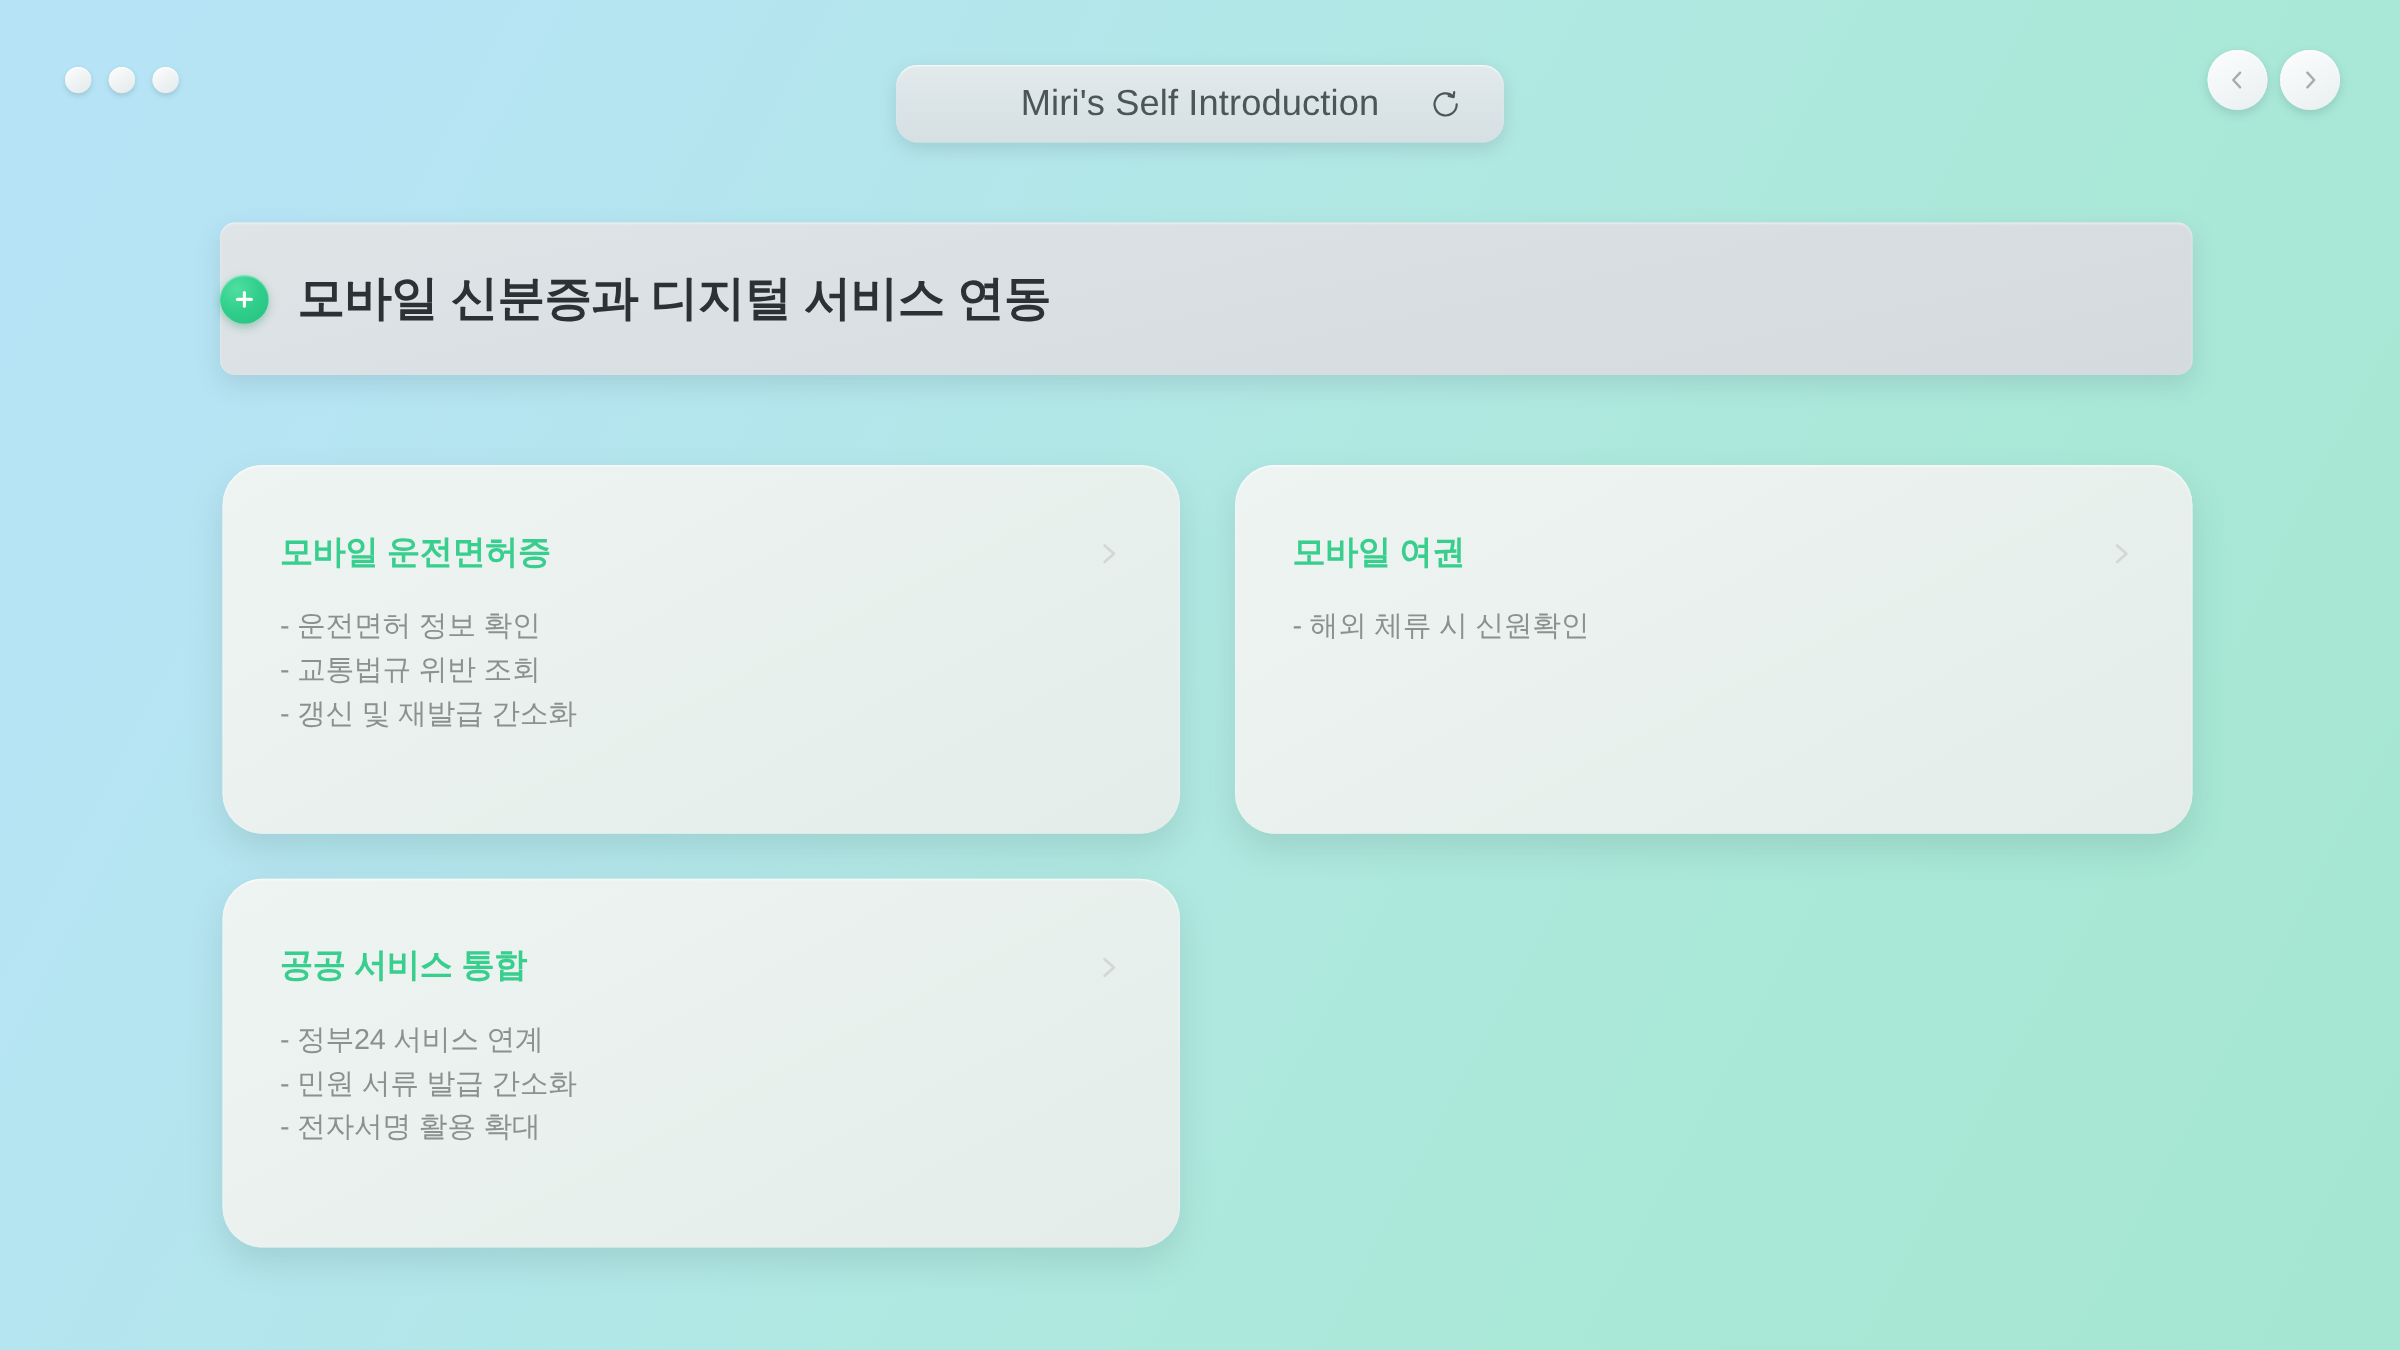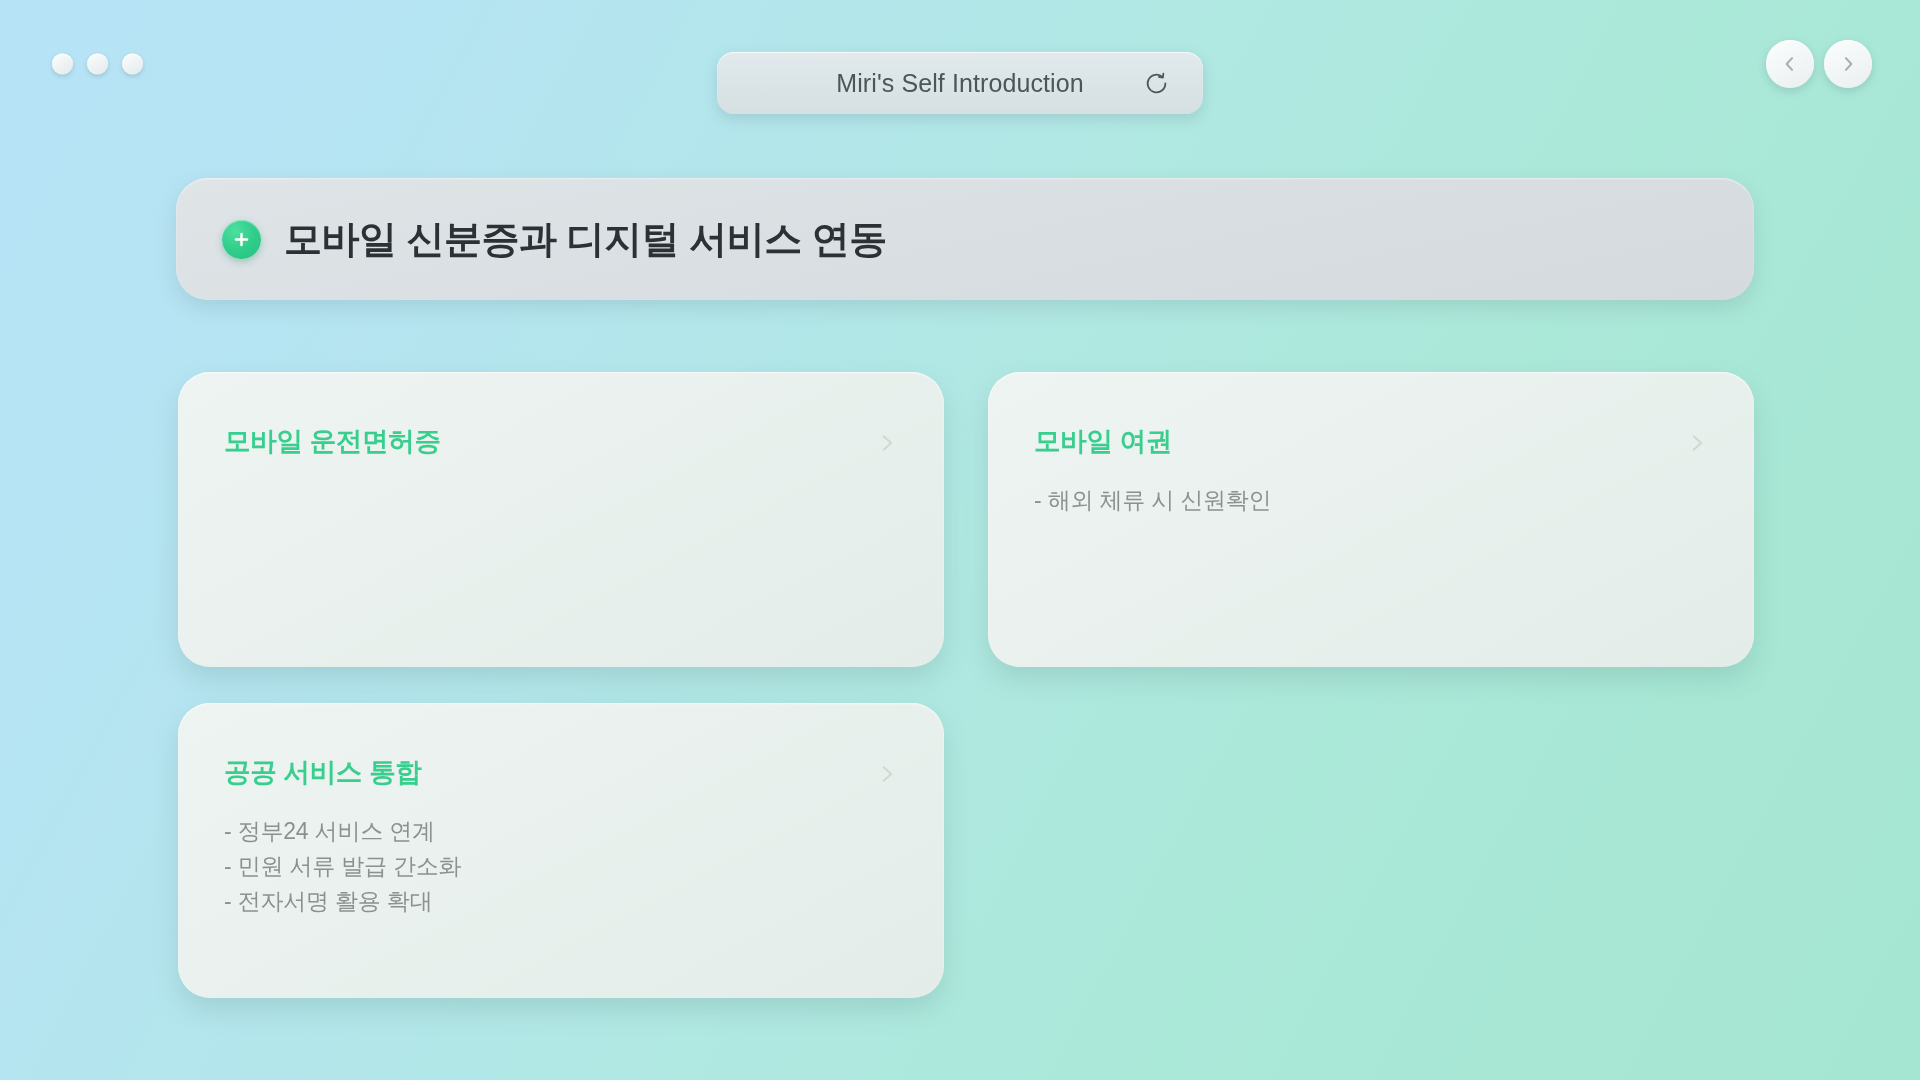--- a/index.html
+++ b/index.html
@@ -55,21 +55,21 @@
     height:62px;
     border-radius:17px;
     background:linear-gradient(180deg,#e2eaec 0%,#dbe4e7 48%,#d6e0e3 100%);
     box-shadow:0 5px 14px rgba(90,120,130,.22), inset 0 1px 1px rgba(255,255,255,.75);
     display:flex;
     align-items:center;
     justify-content:center;
     gap:0;
   }
   .tab-title {
-    font-size:25px;
+    font-size:29px;
     color:#4c5558;
     letter-spacing:.1px;
     white-space:nowrap;
   }
   .reload-btn {
     position:absolute;
     right:34px;
     top:50%;
     transform:translateY(-50%);
     width:26px; height:26px;
@@ -99,26 +99,25 @@
   }
   .nav-btn svg { display:block; }
 
   
   .section-header {
     position:absolute;
     left:176px;
     top:178px;
     width:1578px;
     height:122px;
-    border-radius:32px;
+    border-radius:12px;
     background:linear-gradient(168deg,#dfe4e7 0%,#dadfe3 45%,#d4dadd 100%);
     box-shadow:0 8px 20px rgba(95,125,135,.20), inset 0 1px 2px rgba(255,255,255,.55);
     display:flex;
     align-items:center;
-    padding-left:46px;
     gap:23px;
   }
   .plus-badge {
     width:39px; height:39px;
     flex:0 0 39px;
     border-radius:50%;
     background:radial-gradient(circle at 34% 28%, #4ddfa0 0%, #2fcd8a 52%, #27c081 100%);
     box-shadow:0 3px 7px rgba(30,150,100,.35), inset 0 1px 1px rgba(255,255,255,.42);
     display:flex;
     align-items:center;
@@ -241,20 +240,25 @@
 
   <div class="card">
     <div class="card-head">
       <span class="card-title">모바일 운전면허증</span>
       <span class="card-chevron">
         <svg width="20" height="28" viewBox="0 0 24 32" fill="none" stroke="#d2d7d5" stroke-width="2.5" stroke-linecap="round" stroke-linejoin="round">
           <polyline points="8 8 17 16 8 24"></polyline>
         </svg>
       </span>
     </div>
+    <ul class="card-list">
+      <li>- 운전면허 정보 확인</li>
+      <li>- 교통법규 위반 조회</li>
+      <li>- 갱신 및 재발급 간소화</li>
+    </ul>
   </div>
 
   <div class="card">
     <div class="card-head">
       <span class="card-title">모바일 여권</span>
       <span class="card-chevron">
         <svg width="20" height="28" viewBox="0 0 24 32" fill="none" stroke="#d2d7d5" stroke-width="2.5" stroke-linecap="round" stroke-linejoin="round">
           <polyline points="8 8 17 16 8 24"></polyline>
         </svg>
       </span>

